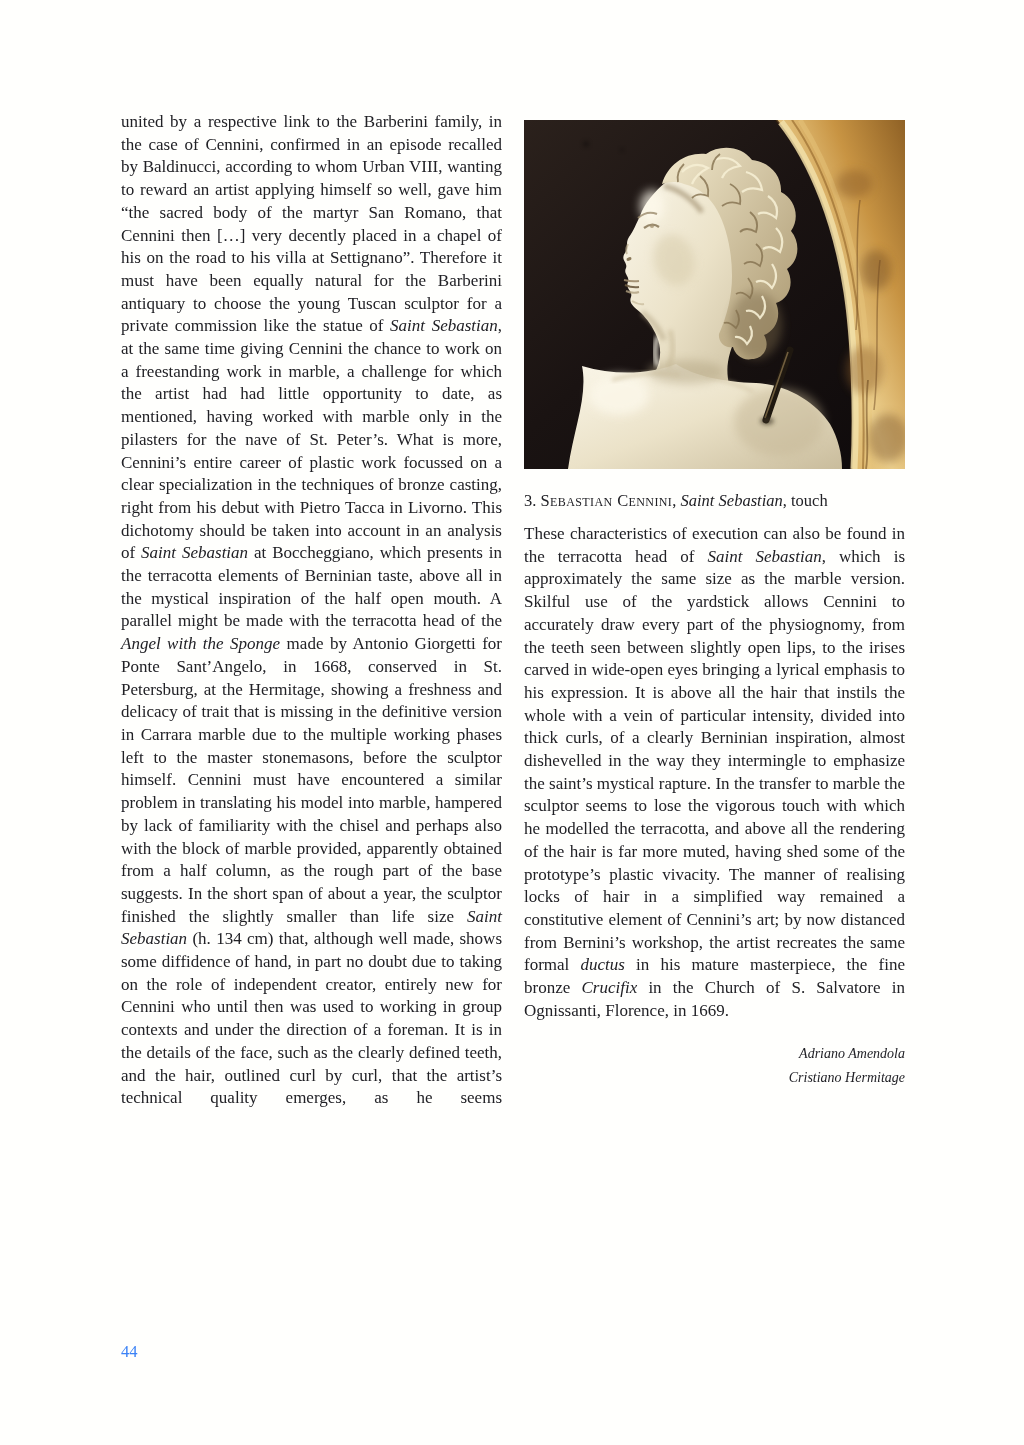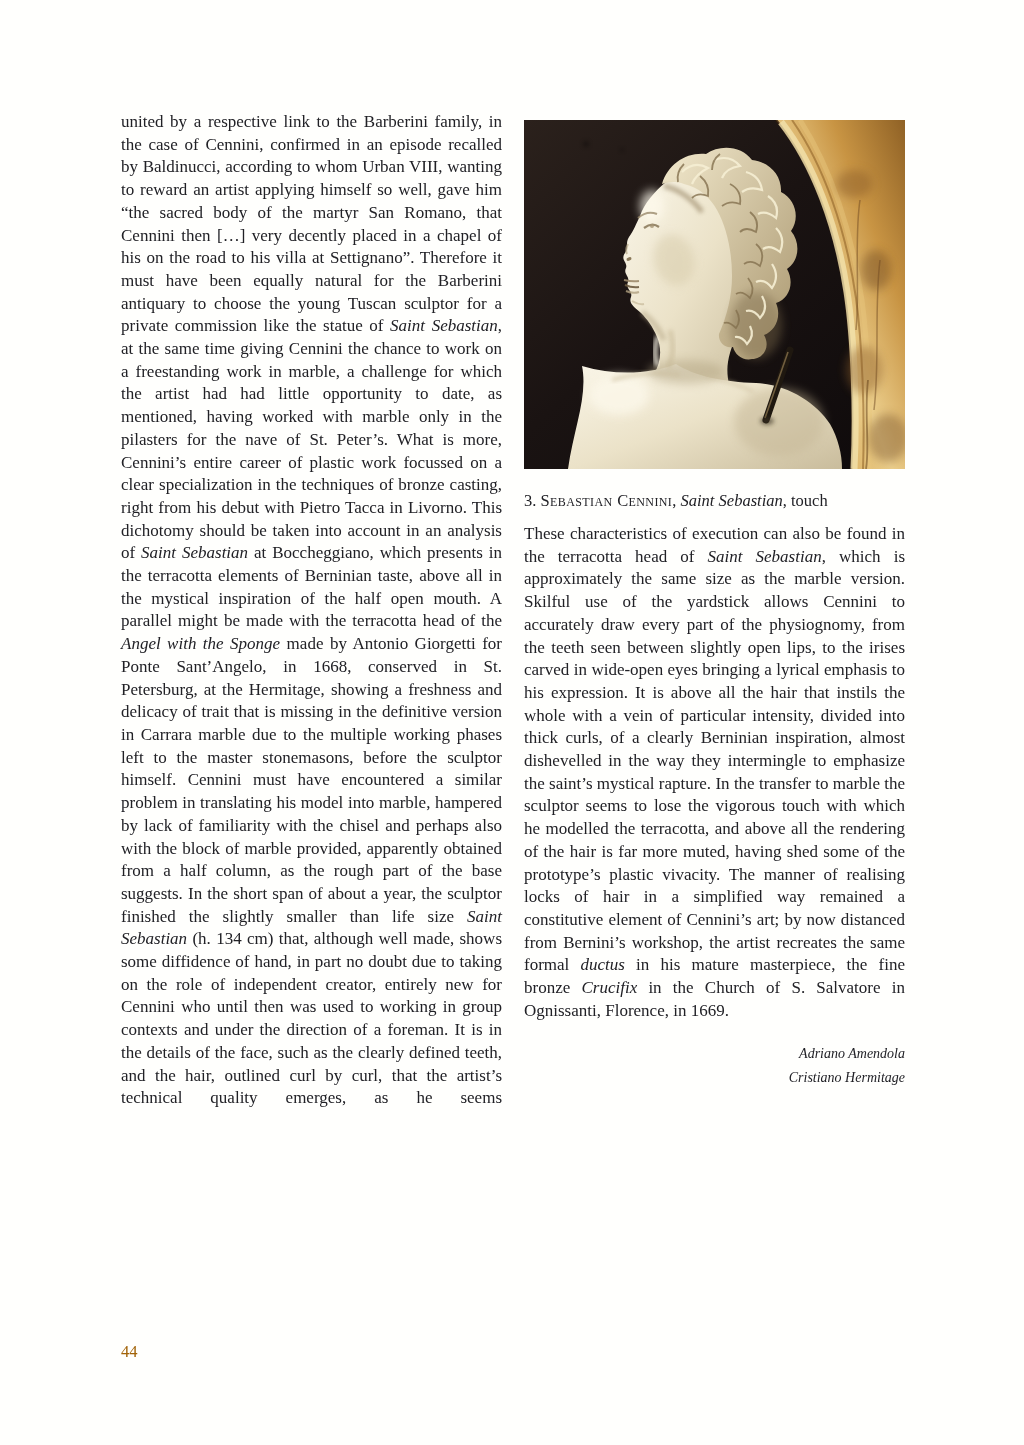--- a/index.html
+++ b/index.html
@@ -28,21 +28,21 @@
     margin:21px 0 12px 0;font-size:16.5px;line-height:21px;
     text-align:left;color:#212126;
   }
   .para-follow{margin-top:8px;}
   .signatures{
     margin-top:20px;text-align:right;font-style:italic;
     font-size:14px;line-height:23.5px;color:#212126;
   }
   .page-number{
     position:absolute;left:121px;top:1342px;
-    font-size:16.5px;color:#a16207;
+    font-size:16.5px;color:#3b82f6;
   }
 </style>
 </head>
 <body>
 
 <div class="page">
 
   <div class="col col-left">
     <p class="body-text"><span>united by a respective link to the Barberini family, in the case of Cennini, confirmed in an episode recalled by Baldinucci, according to whom Urban VIII, wanting to reward an artist applying himself so well, gave him “the sacred body of the martyr San Romano, that Cennini then […] very decently placed in a chapel of his on the road to his villa at Settignano”. Therefore it must have been equally natural for the Barberini antiquary to choose the young Tuscan sculptor for a private commission like the statue of </span><span class="it">Saint Sebastian</span><span>, at the same time giving Cennini the chance to work on a freestanding work in marble, a challenge for which the artist had had little opportunity to date, as mentioned, having worked with marble only in the pilasters for the nave of St. Peter’s. What is more, Cennini’s entire career of plastic work focussed on a clear specialization in the techniques of bronze casting, right from his debut with Pietro Tacca in Livorno. This dichotomy should be taken into account in an analysis of </span><span class="it">Saint Sebastian</span><span> at Boccheggiano, which presents in the terracotta elements of Berninian taste, above all in the mystical inspiration of the half open mouth. A parallel might be made with the terracotta head of the </span><span class="it">Angel with the Sponge</span><span> made by Antonio Giorgetti for Ponte Sant’Angelo, in 1668, conserved in St. Petersburg, at the Hermitage, showing a freshness and delicacy of trait that is missing in the definitive version in Carrara marble due to the multiple working phases left to the master stonemasons, before the sculptor himself. Cennini must have encountered a similar problem in translating his model into marble, hampered by lack of familiarity with the chisel and perhaps also with the block of marble provided, apparently obtained from a half column, as the rough part of the base suggests. In the short span of about a year, the sculptor finished the slightly smaller than life size </span><span class="it">Saint Sebastian</span><span> (h. 134 cm) that, although well made, shows some diffidence of hand, in part no doubt due to taking on the role of independent creator, entirely new for Cennini who until then was used to working in group contexts and under the direction of a foreman. It is in the details of the face, such as the clearly defined teeth, and the hair, outlined curl by curl, that the artist’s technical quality emerges, as he seems</span></p>
   </div>

